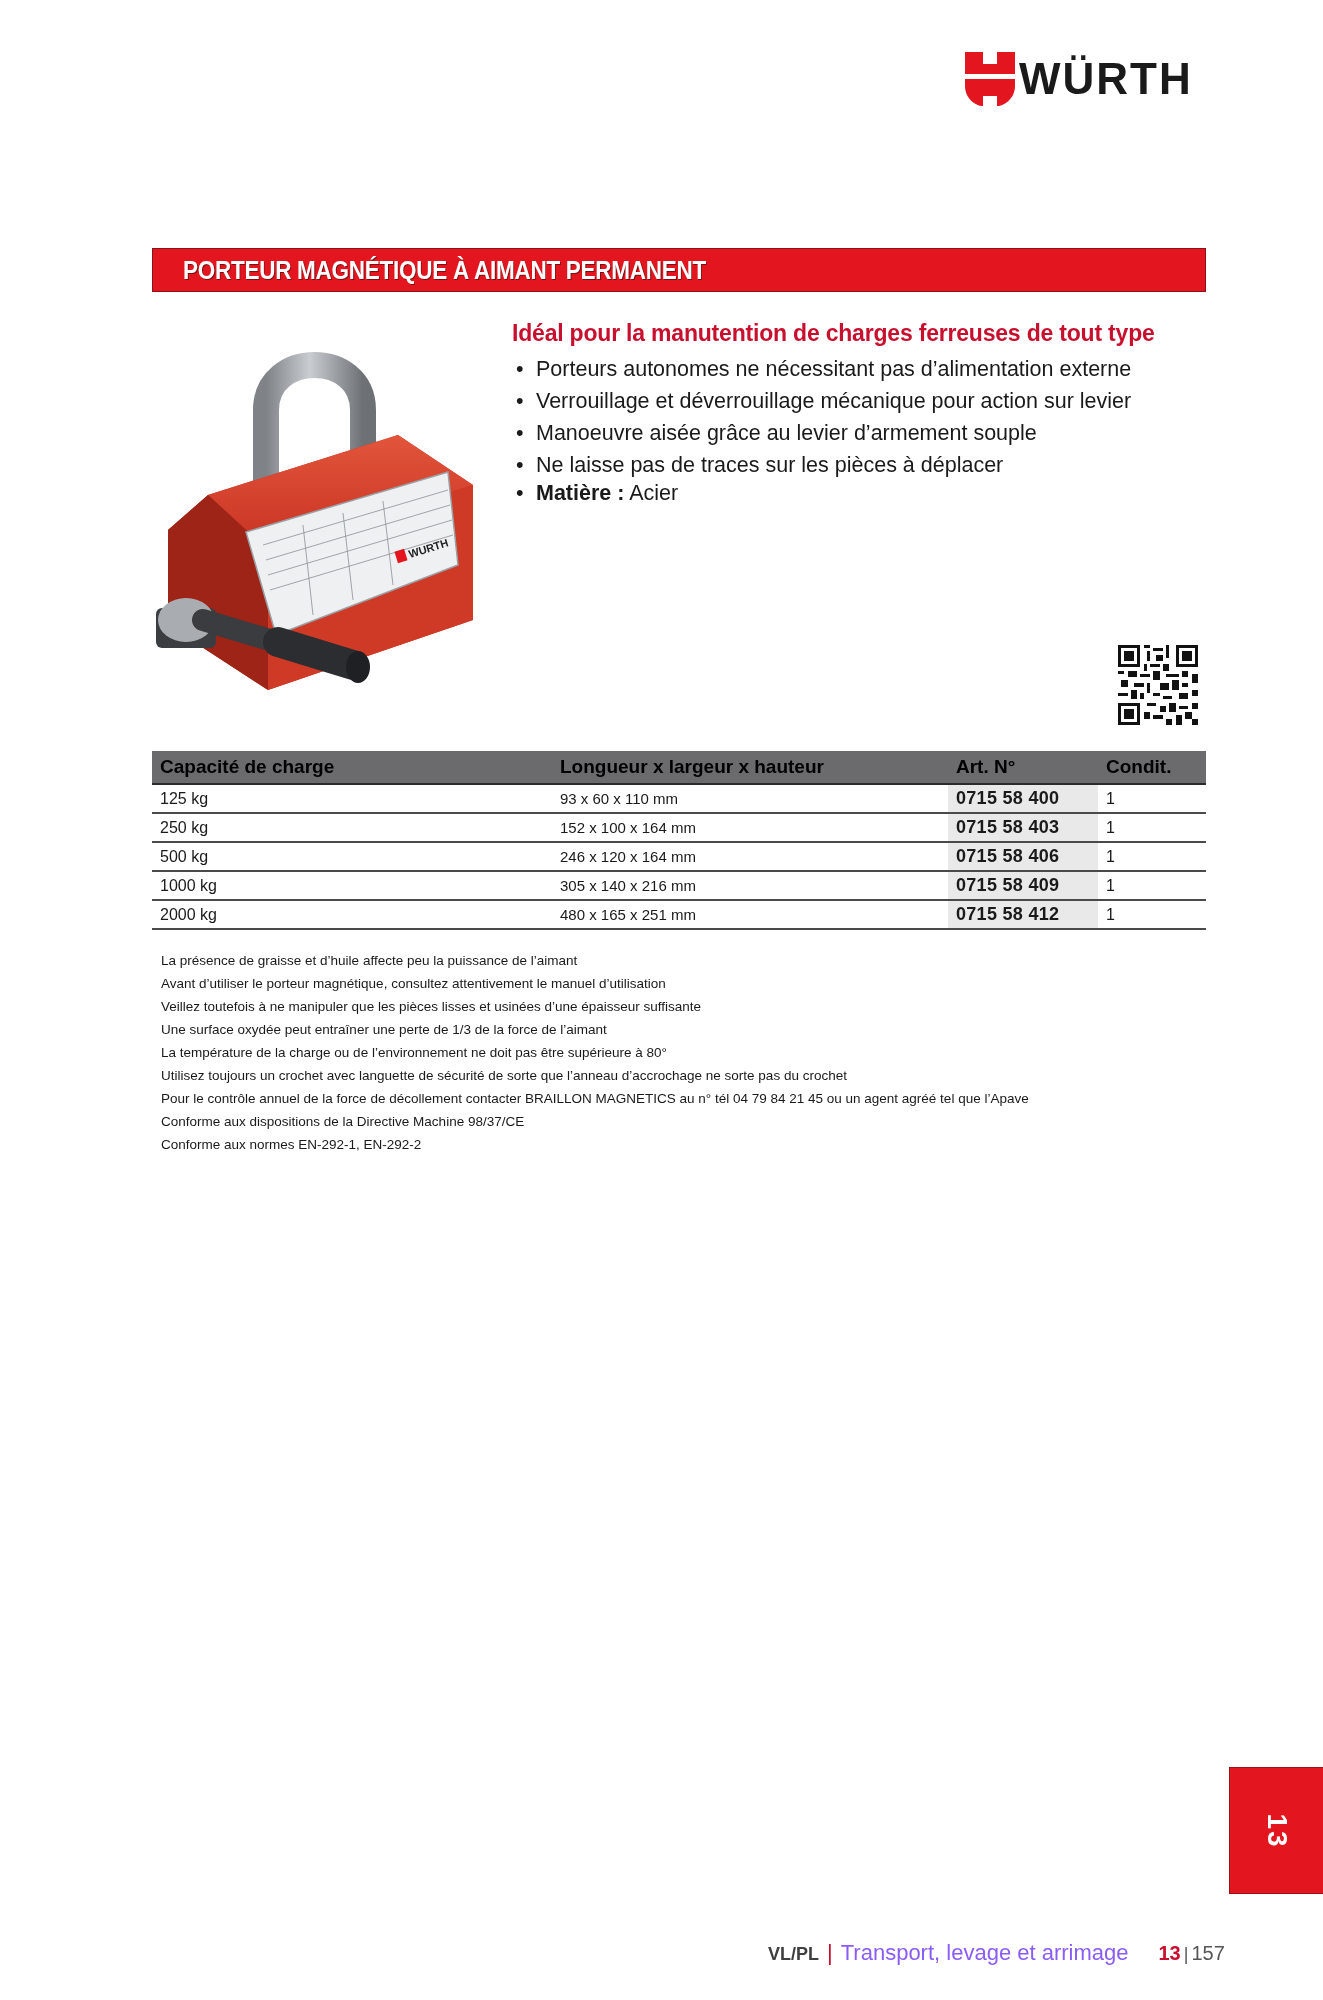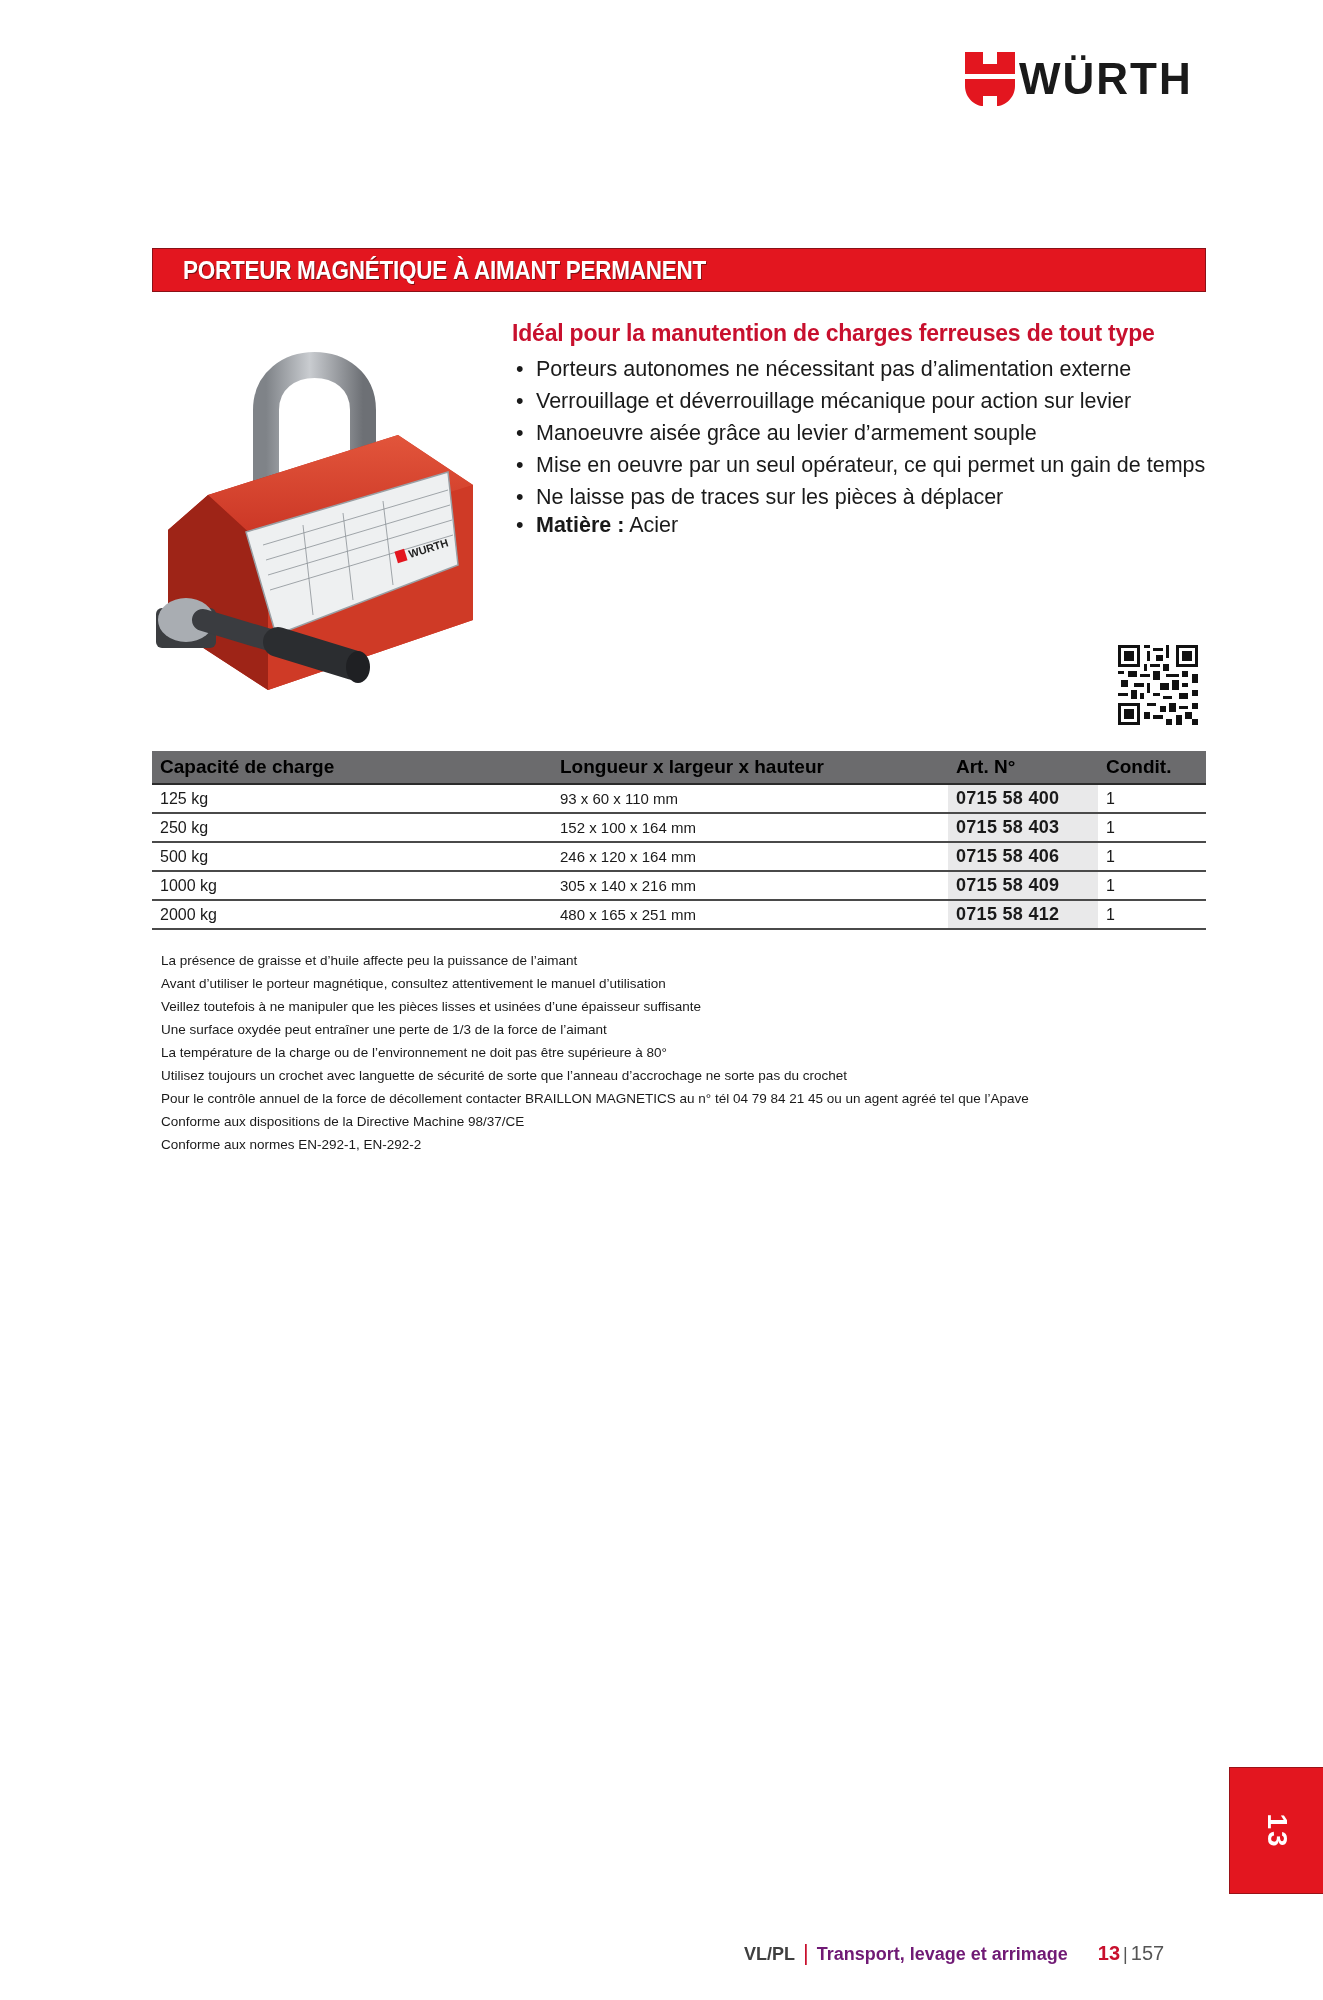--- a/index.html
+++ b/index.html
@@ -49,24 +49,24 @@
   .notes p { margin: 0; font-family: "Liberation Sans", sans-serif; font-size: 13.5px; line-height: 23px; color: #1a1a1a; white-space: nowrap; }
 
   
   .chapter-tab { position: absolute; left: 1229px; top: 1767px; width: 94px; height: 127px; background: #e3161f;
                  border-left: 1px solid #9a1218; border-top: 1px solid #9a1218; border-bottom: 1px solid #9a1218; box-sizing: border-box;
                  display: flex; align-items: center; justify-content: center; }
   .chapter-tab span { color: #fff; font-family: "Liberation Sans", sans-serif; font-weight: 700; font-size: 28px;
                       transform: rotate(90deg); display: inline-block; letter-spacing: 2px; }
 
   
-  .footer { position: absolute; left: 744px; top: 1940px; display: flex; align-items: baseline; font-family: "Liberation Sans", sans-serif; color: #4a4a4a; }
+  .footer { position: absolute; left: 768px; top: 1940px; display: flex; align-items: baseline; font-family: "Liberation Sans", sans-serif; color: #4a4a4a; }
   .footer .section { font-weight: 700; font-size: 18px; color: #3f3f3f; }
   .footer .sep { color: #c8102e; font-size: 22px; margin: 0 8px; }
-  .footer .category { font-size: 18px; color: #701a75; font-weight: bold; }
+  .footer .category { font-size: 22px; color: #8b5cf6; }
   .footer .chapter { font-weight: 700; font-size: 20px; color: #c8102e; margin-left: 30px; }
   .footer .pipe { font-size: 18px; color: #555; margin: 0 3px; }
   .footer .page { font-size: 20px; color: #555; }
 </style>
 </head>
 <body>
 
 <div class="logo">
   <svg class="logo-mark" viewBox="0 0 50 54">
     <path d="M0 0 H18 V12 H32 V0 H50 V22 H0 Z" fill="#e3161f"></path>
@@ -122,21 +122,20 @@
   <path d="M130 322 L205 345" stroke="#2b2d30" stroke-width="30" stroke-linecap="round"></path>
   <ellipse cx="210" cy="347" rx="12" ry="16" fill="#1f2023"></ellipse>
 </svg>
 
 <div class="desc">
   <h2 class="desc-heading">Idéal pour la manutention de charges ferreuses de tout type</h2>
   <ul class="features">
     <li>Porteurs autonomes ne nécessitant pas d’alimentation externe</li>
     <li>Verrouillage et déverrouillage mécanique pour action sur levier</li>
     <li>Manoeuvre aisée grâce au levier d’armement souple</li>
-    <li>Mise en oeuvre par un seul opérateur, ce qui permet un gain de temps</li>
     <li>Ne laisse pas de traces sur les pièces à déplacer</li>
     <li class="last"><b>Matière :</b><span> Acier</span></li>
   </ul>
 </div>
 
 <svg class="qr" viewBox="0 0 25 25" shape-rendering="crispEdges">
   <rect width="25" height="25" fill="#fff"></rect>
   <g fill="#111">
     <rect x="0" y="0" width="7" height="7"></rect>
       <rect x="1" y="1" width="5" height="5" fill="#fff"></rect>

